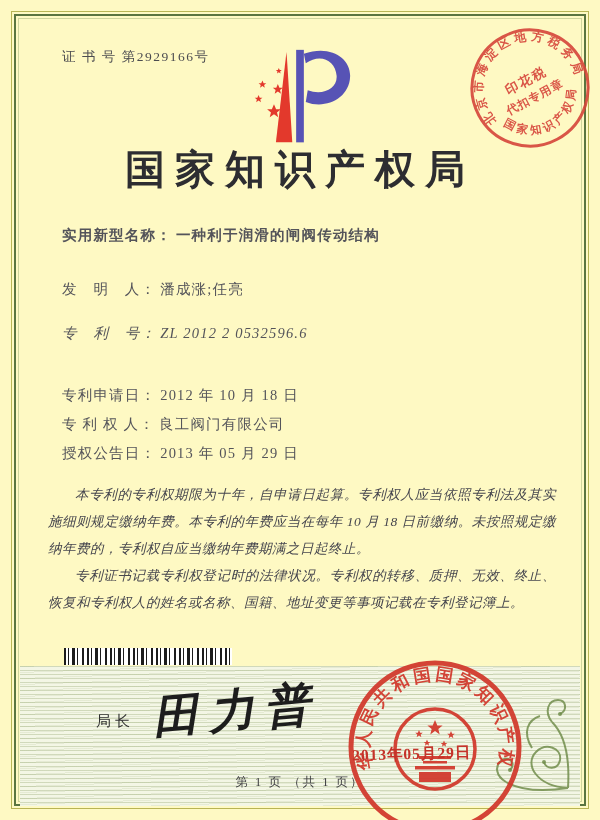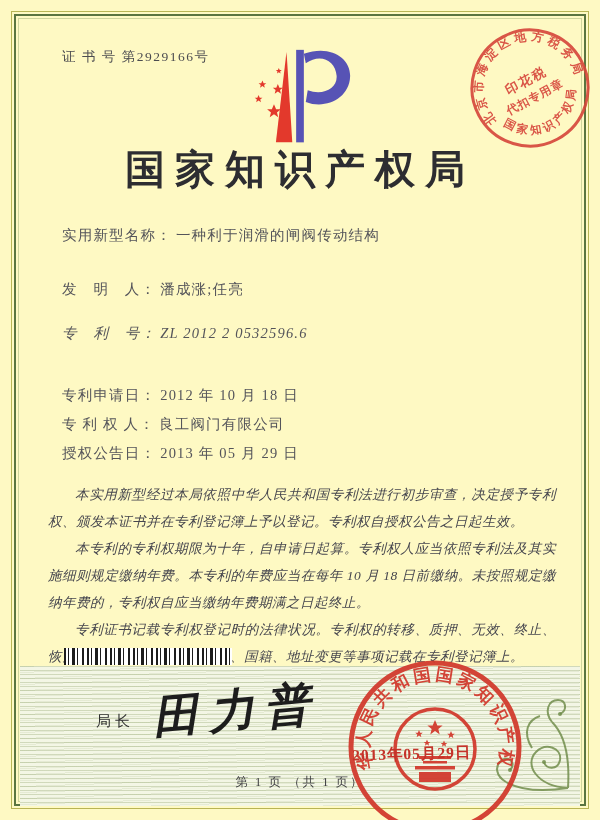--- a/index.html
+++ b/index.html
@@ -22,21 +22,21 @@
       repeating-linear-gradient(178deg, rgba(128,150,88,0.12) 0 1px, rgba(255,255,255,0) 1px 6px);
   }
 
   .cert-no { position: absolute; left: 62px; top: 48px; font-size: 13.5px; letter-spacing: 1.5px; color: #4c4c50; }
 
   .title { position: absolute; left: 0; right: 0; top: 142px; text-align: center;
            font-size: 40px; font-weight: 600; letter-spacing: 10px; color: #2d2d31; }
 
   .fields { position: absolute; left: 62px; top: 0; right: 50px; }
   .field { position: absolute; left: 0; font-size: 14.5px; color: #54545a; letter-spacing: 1.2px; white-space: nowrap; }
-  .f0 { top: 226px; } .f1 { top: 280px; } .f2 { top: 324px; font-style: italic; }
+  .f0 { top: 226px; font-weight: bold; } .f1 { top: 280px; } .f2 { top: 324px; font-style: italic; }
   .f3 { top: 386px; } .f4 { top: 415px; } .f5 { top: 444px; }
   .field .val { margin-left: 4px; }
 
   .paras { position: absolute; left: 48px; right: 44px; top: 481px; }
   .paras p {
     font-size: 13.5px; line-height: 27px; color: #46464e;
     text-align: justify; text-indent: 2em; font-style: italic; letter-spacing: 0.5px;
   }
 
   .barcode {
@@ -119,21 +119,20 @@
     </div>
     <div class="field f4">
       <span class="lbl">专 利 权 人：</span><span class="val">良工阀门有限公司</span>
     </div>
     <div class="field f5">
       <span class="lbl">授权公告日：</span><span class="val">2013 年 05 月 29 日</span>
     </div>
   </div>
 
   <div class="paras">
-    <p>本实用新型经过本局依照中华人民共和国专利法进行初步审查，决定授予专利权、颁发本证书并在专利登记簿上予以登记。专利权自授权公告之日起生效。</p>
     <p>本专利的专利权期限为十年，自申请日起算。专利权人应当依照专利法及其实施细则规定缴纳年费。本专利的年费应当在每年 10 月 18 日前缴纳。未按照规定缴纳年费的，专利权自应当缴纳年费期满之日起终止。</p>
     <p>专利证书记载专利权登记时的法律状况。专利权的转移、质押、无效、终止、恢复和专利权人的姓名或名称、国籍、地址变更等事项记载在专利登记簿上。</p>
   </div>
 
   <div class="barcode"></div>
 
   <svg class="flourish-svg" width="112" height="132" viewBox="0 0 112 132">
     <g fill="none" stroke="#728e4d" stroke-width="2" opacity="0.85">
       <path d="M98,118 C66,116 54,94 66,82 C76,72 92,78 90,90 C88,100 76,100 74,92"></path>
       <path d="M98,118 C100,86 94,64 82,52"></path>

